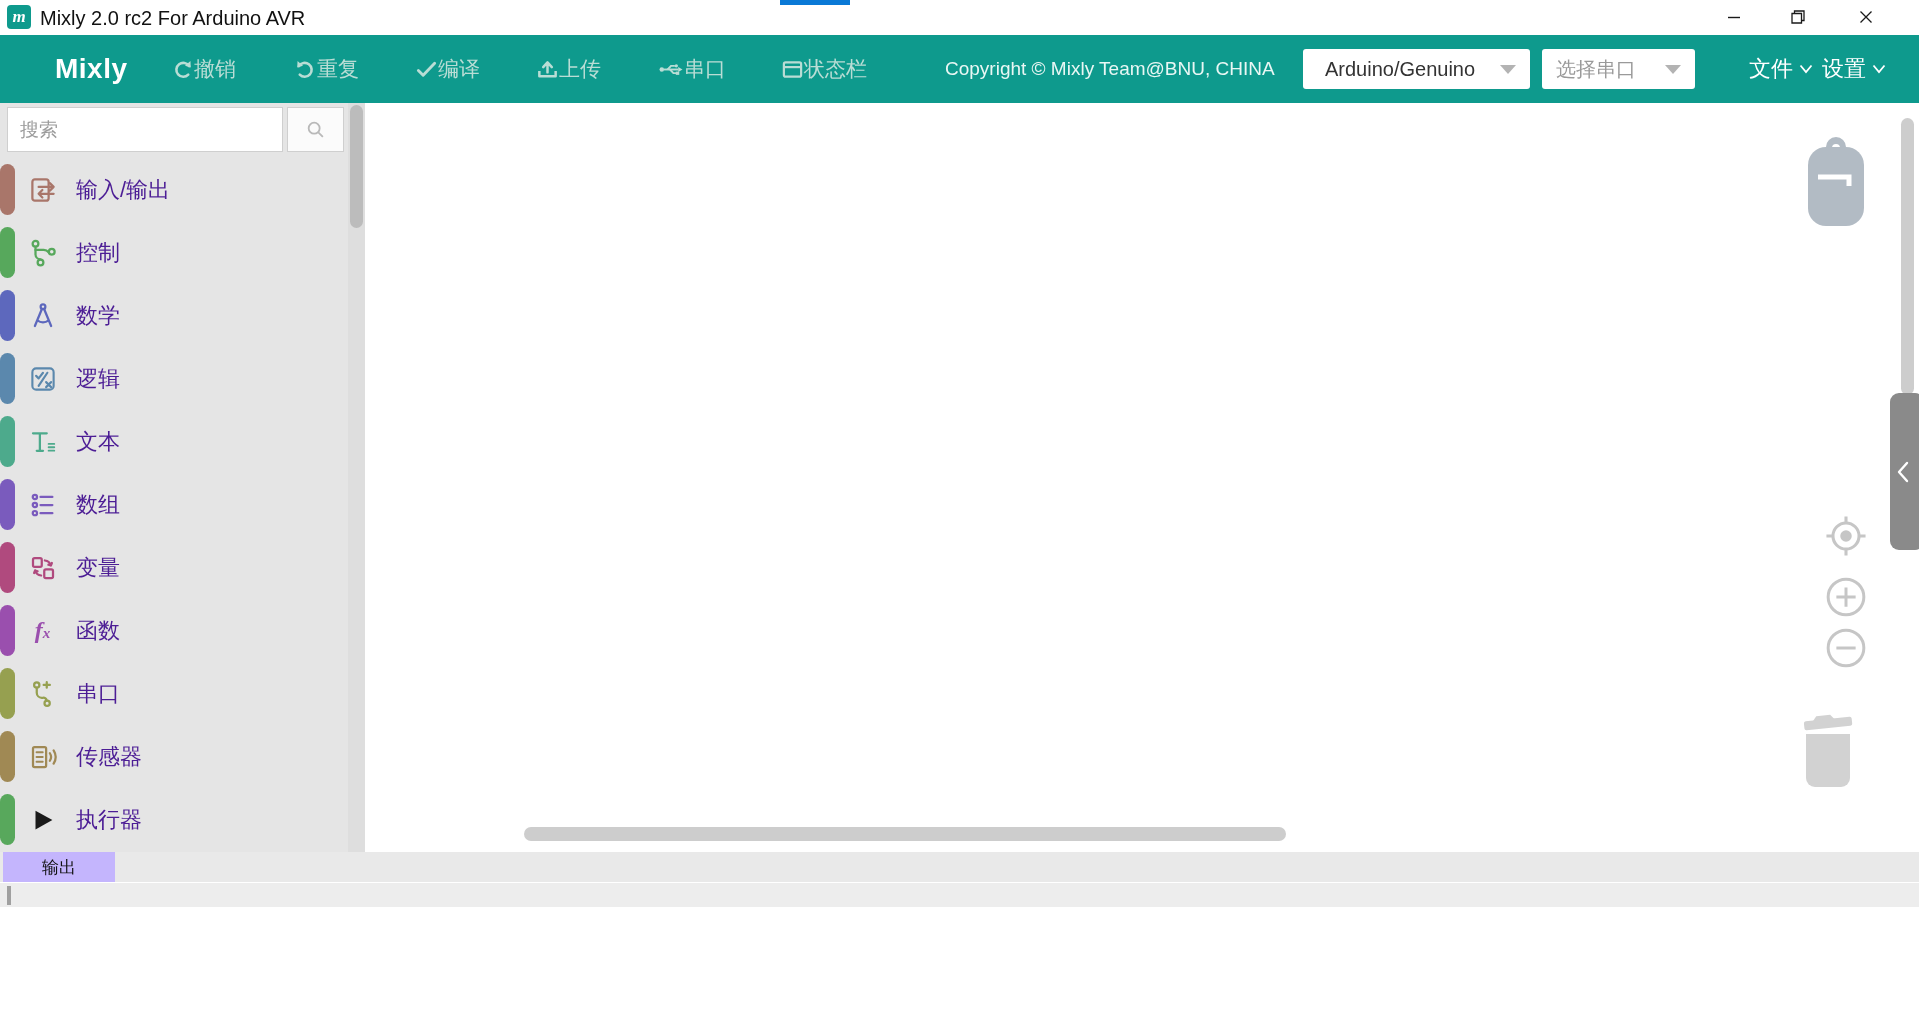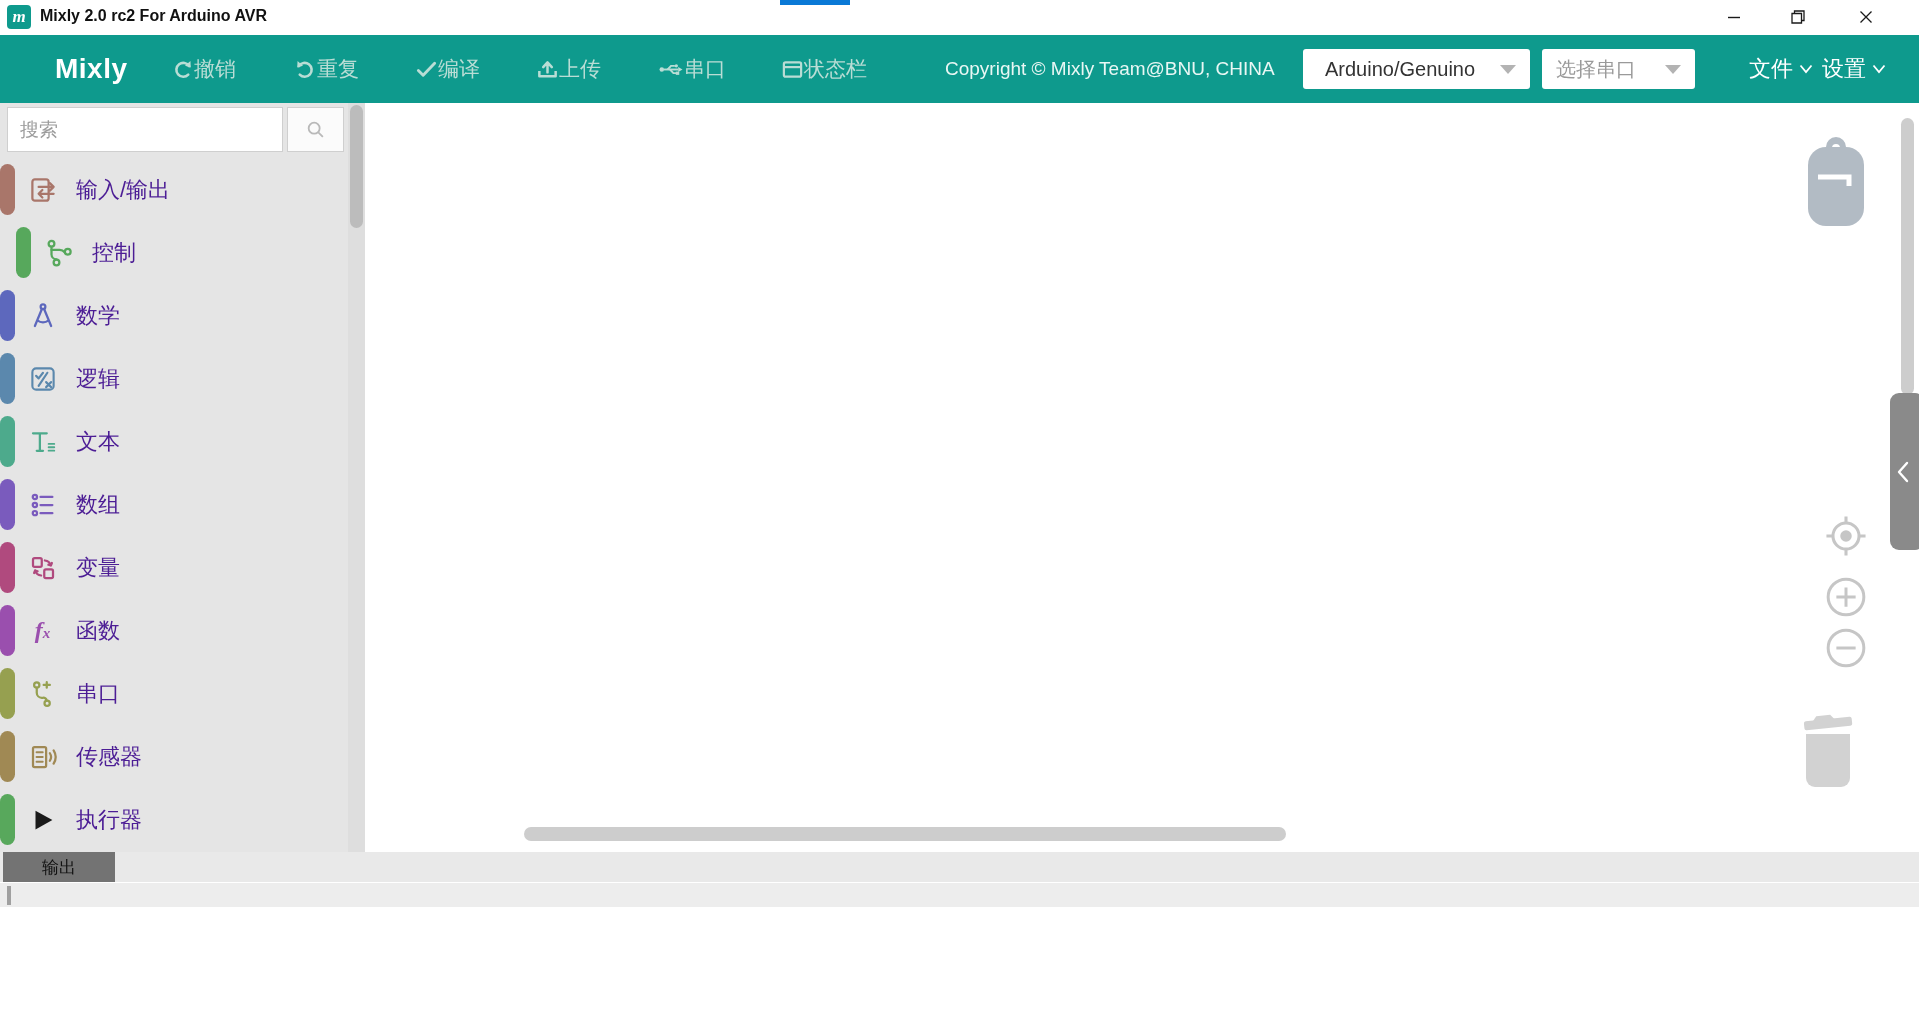--- a/index.html
+++ b/index.html
@@ -4,21 +4,21 @@
 <style>
   * { margin:0; padding:0; box-sizing:border-box; }
   html,body { width:1919px; height:1032px; overflow:hidden; }
   body { font-family:"Liberation Sans", sans-serif; background:#fff; position:relative; }
 
   
   .titlebar { position:absolute; left:0; top:0; width:1919px; height:35px; background:#fff; }
   .app-icon { position:absolute; left:7px; top:5px; width:24px; height:24px; background:#0e9a8d;
               border-radius:4px; color:#fff; display:flex; align-items:center; justify-content:center;
               font:italic bold 17px "Liberation Serif", serif; }
-  .title-text { position:absolute; left:40px; top:7px; font-size:16px; color:#111;font-weight:bold; }
+  .title-text { position:absolute; left:40px; top:7px; font-size:20px; color:#111; }
   .blue-sliver { position:absolute; left:780px; top:0; width:70px; height:5px; background:#0a79d6; }
   .winbtn { position:absolute; top:0; width:58px; height:33px; display:flex; align-items:center; justify-content:center; color:#1a1a1a; }
   .winbtn svg { display:block; }
 
   
   .toolbar { position:absolute; left:0; top:35px; width:1919px; height:68px; background:#0e9a8d; }
   .brand { position:absolute; left:55px; top:0; height:68px; display:flex; align-items:center;
            color:#fff; font-size:28px; font-weight:bold; letter-spacing:.5px; }
   .tbtn { position:absolute; top:0; height:68px; display:flex; align-items:center; 
           color:#b9ddd5; font-size:21px; cursor:pointer; }
@@ -62,21 +62,21 @@
   .ctl-plus   { left:1460px; top:473px; width:42px; height:42px; }
   .ctl-minus  { left:1460px; top:524px; width:42px; height:42px; }
   .trash { position:absolute; left:1432px; top:604px; width:62px; height:90px; color:#d2d2d2; cursor:pointer; }
   .h-scroll { position:absolute; left:159px; top:724px; width:762px; height:14px; background:#cdcdcd; border-radius:7px; }
   .v-scroll { position:absolute; left:1536px; top:15px; width:13px; height:277px; background:#cdcdcd; border-radius:7px; }
   .collapse-tab { position:absolute; left:1525px; top:290px; width:34px; height:157px; background:#8a8a8a;
                   border-radius:9px; display:flex; align-items:center; cursor:pointer; padding-left:5px; }
 
   
   .tabbar { position:absolute; left:0; top:852px; width:1919px; height:30px; background:#e9e9e9; }
-  .tab-active { position:absolute; left:3px; top:0; width:112px; height:30px; background:#737373;
+  .tab-active { position:absolute; left:3px; top:0; width:112px; height:30px; background:#c4b5fd;
                 display:flex; align-items:center; justify-content:center; font-size:17px; color:#111; cursor:pointer; }
   .console { position:absolute; left:0; top:882px; width:1919px; height:150px; background:#fff; }
   .active-line { position:absolute; left:0; top:1px; width:1919px; height:24px; background:#ededed; }
   .caret { position:absolute; left:7px; top:3px; width:4px; height:19px; background:#a0a0a0; }
 </style>
 </head>
 <body>
 
 <div class="titlebar">
   <span class="app-icon">m</span>
@@ -195,21 +195,21 @@
     <span class="cicon">
       <svg width="30" height="30" viewBox="0 0 24 24" fill="none" stroke="currentColor" stroke-width="1.8" stroke-linecap="round" stroke-linejoin="round">
         <rect x="3.5" y="3.5" width="13" height="17" rx="2"></rect>
         <path d="M8.5 9.5h12M20.5 9.5l-3-3M20.5 9.5l-3 3"></path>
         <path d="M20.5 15h-12M8.5 15l3-3M8.5 15l3 3"></path>
         </svg>
     </span>
     <span class="clabel">输入/输出</span>
   </div>
 
-  <div class="cat" style="top: 118px; margin-left: 16px; --c: #57a85c;">
+  <div class="cat" style="top: 118px; --c: #57a85c;">
     <span class="pill"></span>
     <span class="cicon">
       <svg width="30" height="30" viewBox="0 0 24 24" fill="none" stroke="currentColor" stroke-width="1.8" stroke-linecap="round">
         <circle cx="6" cy="4.6" r="2.3"></circle>
           <circle cx="19" cy="11" r="2.3"></circle>
           <circle cx="10" cy="19.5" r="2.3"></circle>
         <path d="M6 7v6a4 4 0 0 0 4 4"></path>
           <path d="M6 9.5h6a5 5 0 0 1 4.5 2"></path>
         </svg>
     </span>

